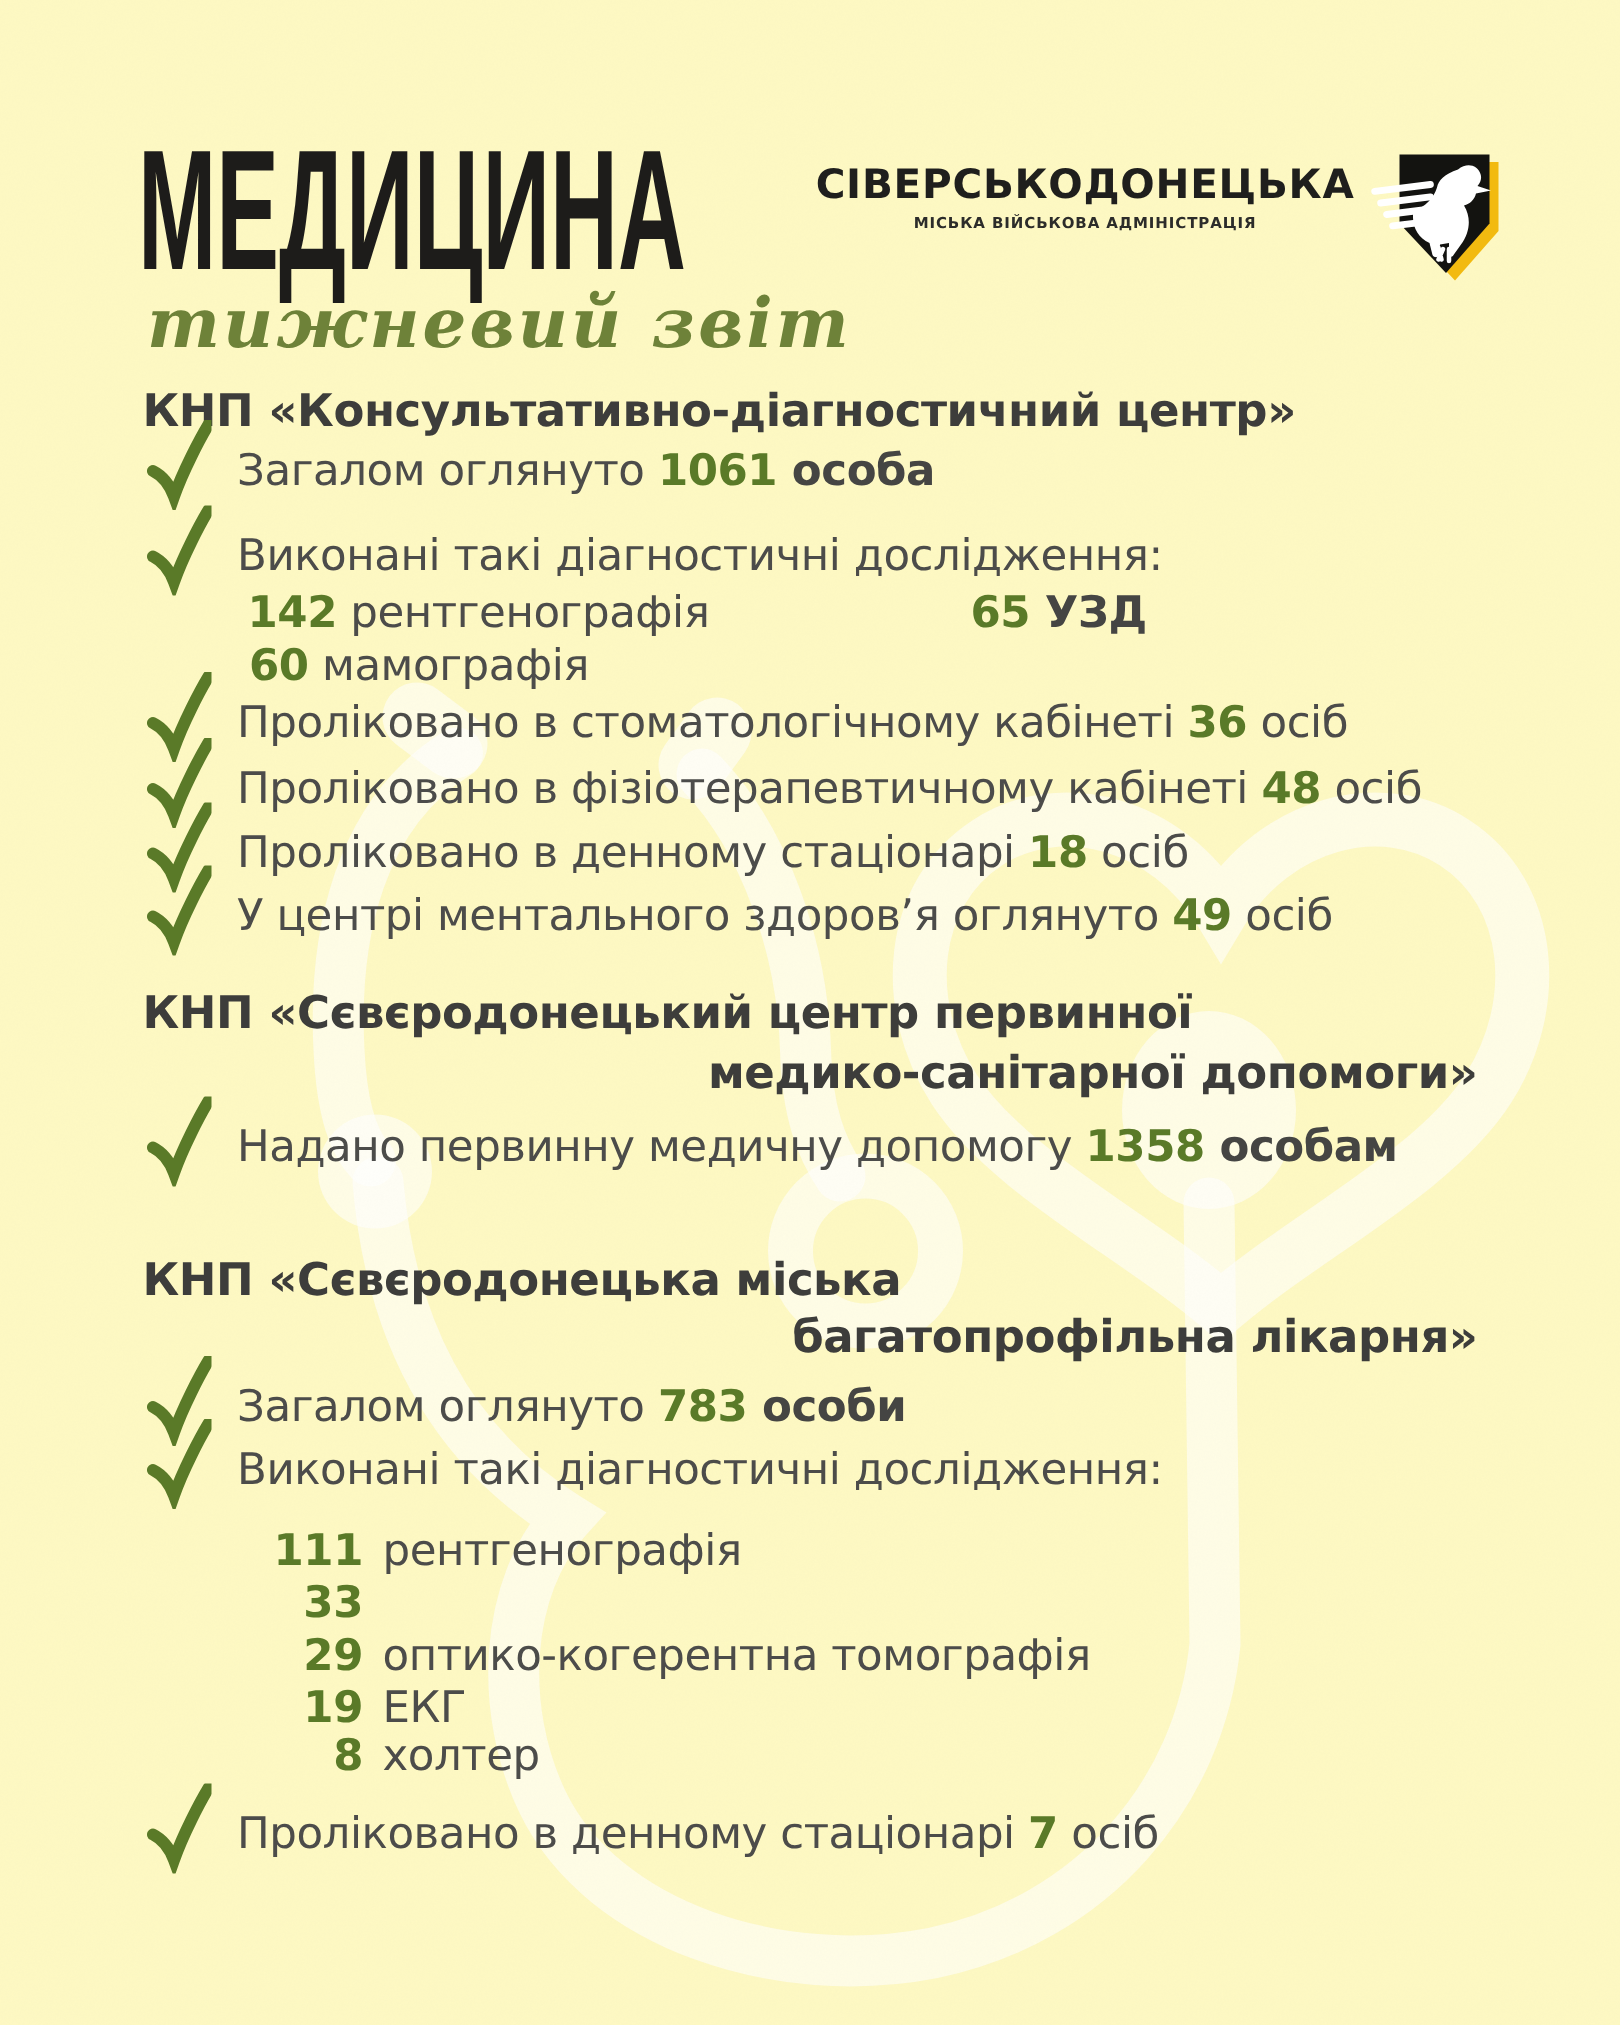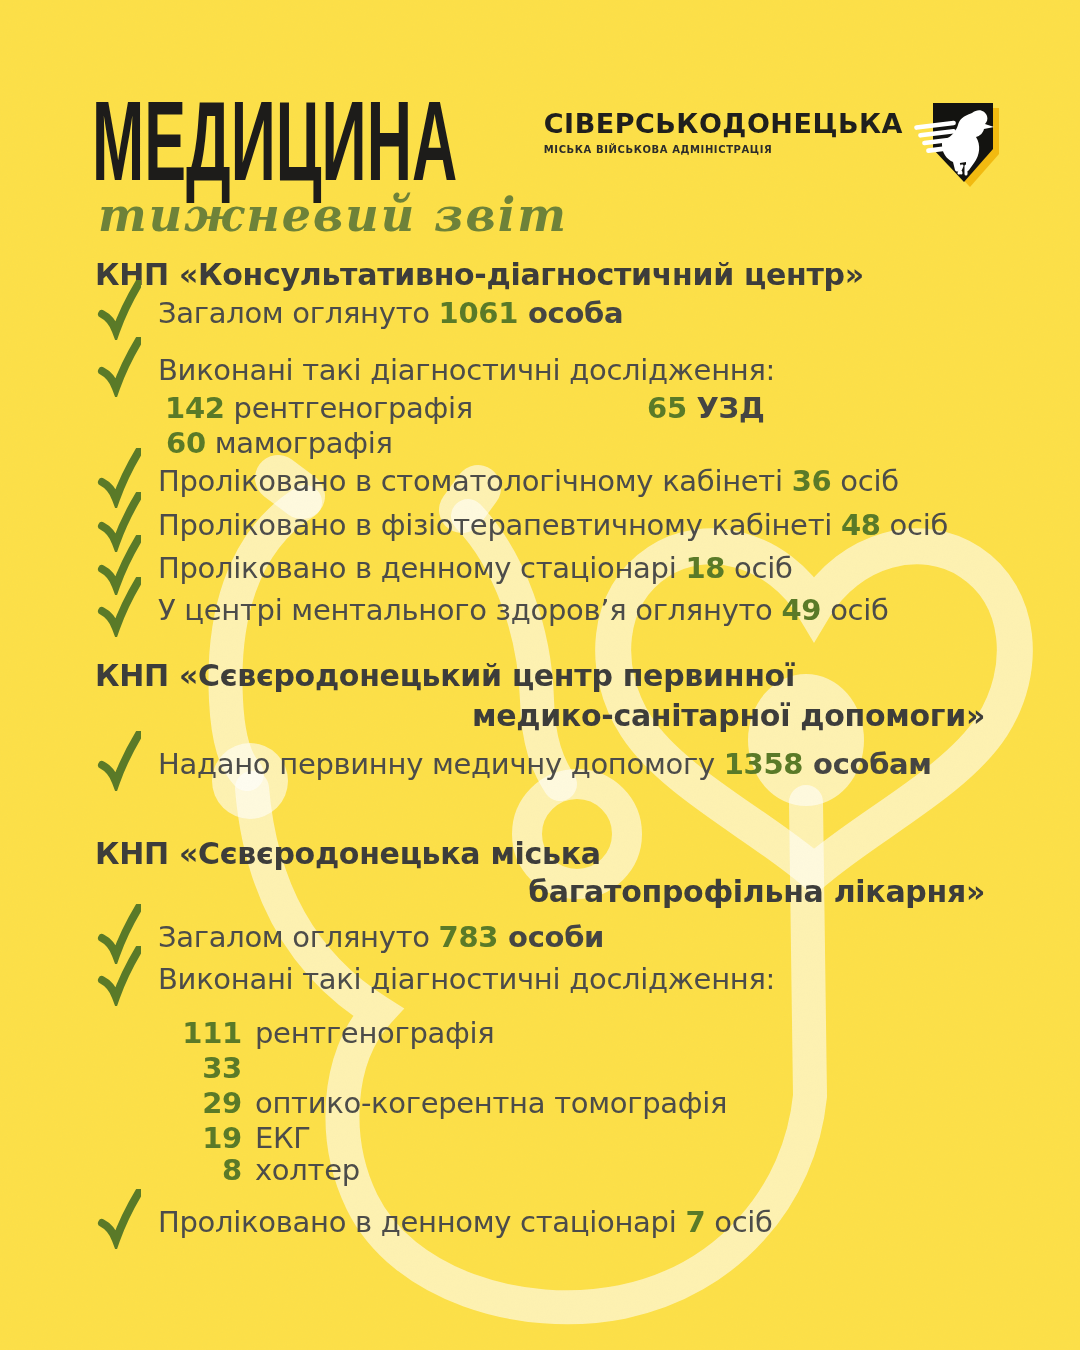--- a/index.html
+++ b/index.html
@@ -1,36 +1,36 @@
 <!DOCTYPE html>
 <html><head>
 <meta charset="utf-8">
 <style>
   html,body{margin:0;padding:0;background:#9a9a98;}
   .canvas{
     position:relative;width:1080px;height:1350px;margin:0 auto;
-    background:#fde047;overflow:hidden;
+    background:#fef9c3;overflow:hidden;
     font-family:"DejaVu Sans","Liberation Sans",sans-serif;
     text-decoration:underline;
   }
   svg{display:block}
   .wm{position:absolute;left:0;top:0;width:1080px;height:1350px;pointer-events:none;}
   .noise{position:absolute;left:0;top:0;width:1080px;height:1350px;pointer-events:none;opacity:.5;}
   .title{
     position:absolute;left:92px;top:84px;
     font-family:"Liberation Sans","DejaVu Sans",sans-serif;
     font-weight:700;font-size:114px;line-height:1;color:#1d1c1a;
     transform:scaleX(.55);transform-origin:left top;letter-spacing:0px;white-space:nowrap;
   }
   .script{
     position:absolute;left:98px;top:188px;
     font-family:"DejaVu Serif","Liberation Serif",serif;
     font-style:italic;font-weight:700;font-size:46px;color:#6e8239;letter-spacing:2px;white-space:nowrap;
   }
-  .org{position:absolute;top:108px;right:177px;text-align:left;}
+  .org{position:absolute;top:108px;right:177px;text-align:center;}
   .org-name{font-weight:bold;font-size:27px;color:#1f1f1d;letter-spacing:.5px;white-space:nowrap;}
   .org-tagline{margin-top:5px;font-weight:bold;font-size:10px;color:#2c2c2a;letter-spacing:.6px;white-space:nowrap;}
   .shield{position:absolute;left:926px;top:101px;width:80px;height:92px;overflow:visible;}
   .content{position:absolute;left:95px;top:0;width:890px;height:1052px;font-size:29px;color:#4c4c4a;letter-spacing:-.3px;}
   .hline{position:absolute;left:0;width:890px;font-weight:bold;font-size:30px;color:#3d3d3b;white-space:nowrap;}
   .hline.right{text-align:right;}
   .row{position:absolute;left:0;width:890px;height:40px;}
   .chk{position:absolute;left:2px;top:-16px;width:44px;height:60px;}
   .txt{position:absolute;left:63px;top:0;white-space:nowrap;}
   .sn{color:#4c4c4a;}

